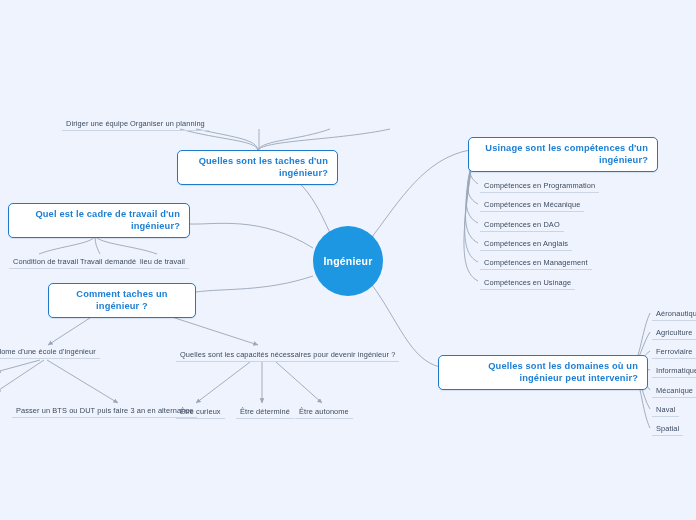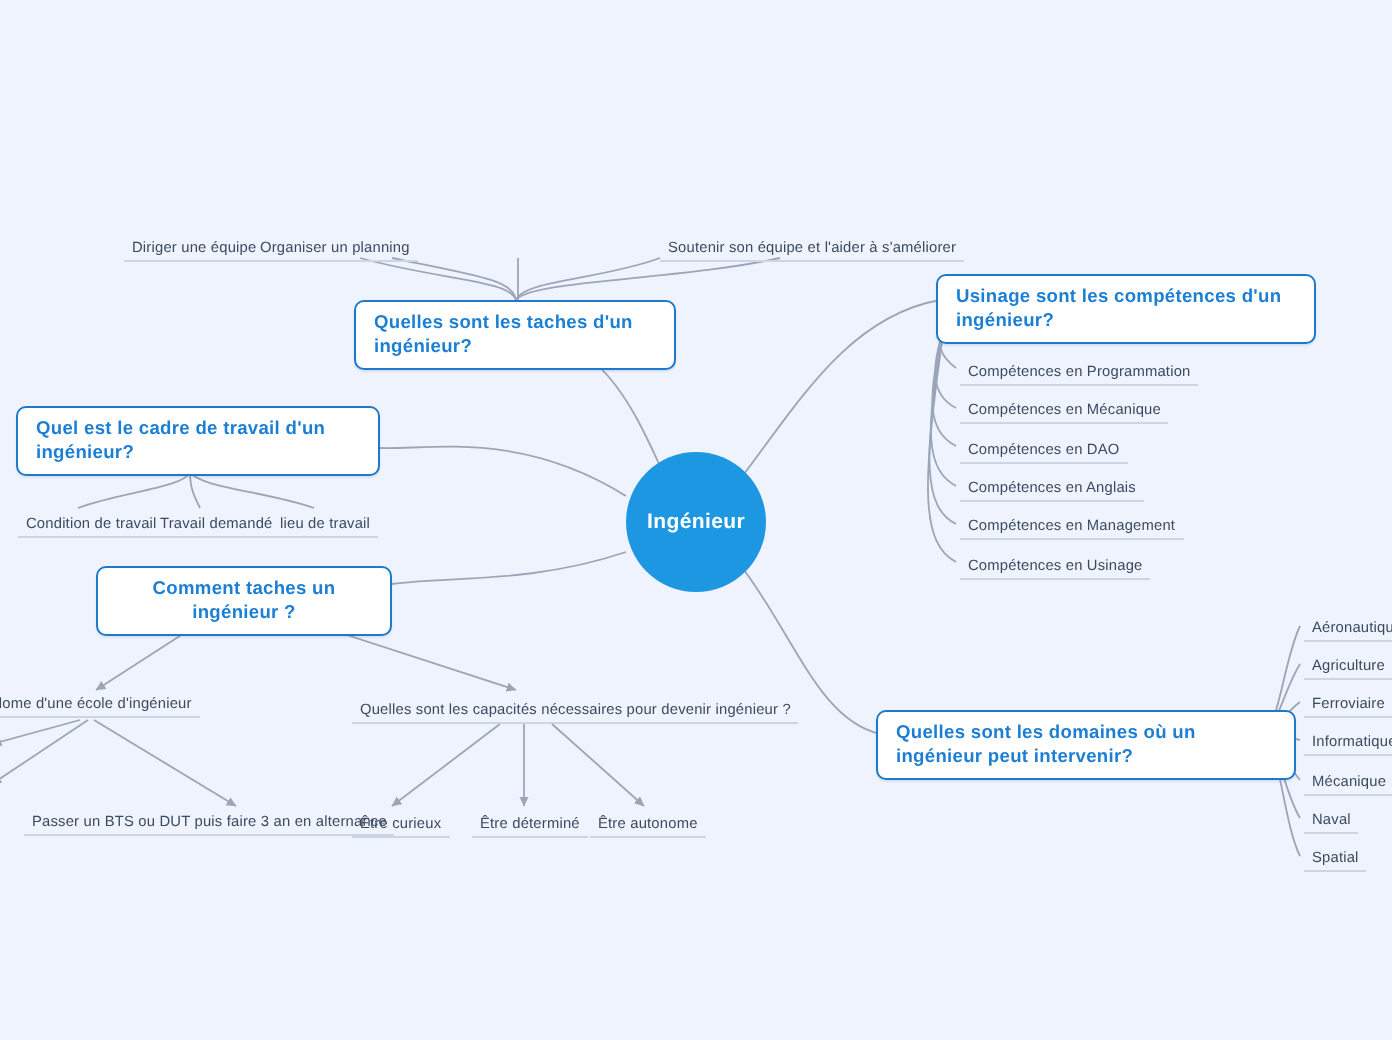--- a/index.html
+++ b/index.html
@@ -22,20 +22,21 @@
     position: absolute;
     left: 0;
     top: 0;
     width: 696px;
     height: 520px;
     overflow: visible;
   }
   .node {
     position: absolute;
     box-sizing: border-box;
+    text-align: right;
   }
   
   .root-circle {
     width: 70px;
     height: 70px;
     border-radius: 50%;
     background: #1e97e3;
     color: #ffffff;
     font-size: 10.5px;
     font-weight: bold;
@@ -131,21 +132,20 @@
   </svg>
 
   <div class="node root-circle" style="left:313px; top:226px;">
     <span>Ingénieur</span>
   </div>
 
   <div class="node box" style="left:177px; top:150px; width:161px;">Quelles sont les taches d'un ingénieur?</div>
 
   <div class="node leaf" style="left:62px; top:117px;">Diriger une équipe</div>
   <div class="node leaf" style="left:126px; top:117px;">Organiser un planning</div>
-  <div class="node leaf" style="left:330px; top:117px;">Soutenir son équipe et l'aider à s'améliorer</div>
 
   <div class="node box" style="left:468px; top:137px; width:190px;">Usinage sont les compétences d'un ingénieur?</div>
 
   <div class="node leaf" style="left:480px; top:179px;">Compétences en Programmation</div>
   <div class="node leaf" style="left:480px; top:198px;">Compétences en Mécanique</div>
   <div class="node leaf" style="left:480px; top:218px;">Compétences en DAO</div>
   <div class="node leaf" style="left:480px; top:237px;">Compétences en Anglais</div>
   <div class="node leaf" style="left:480px; top:256px;">Compétences en Management</div>
   <div class="node leaf" style="left:480px; top:276px;">Compétences en Usinage</div>
 

